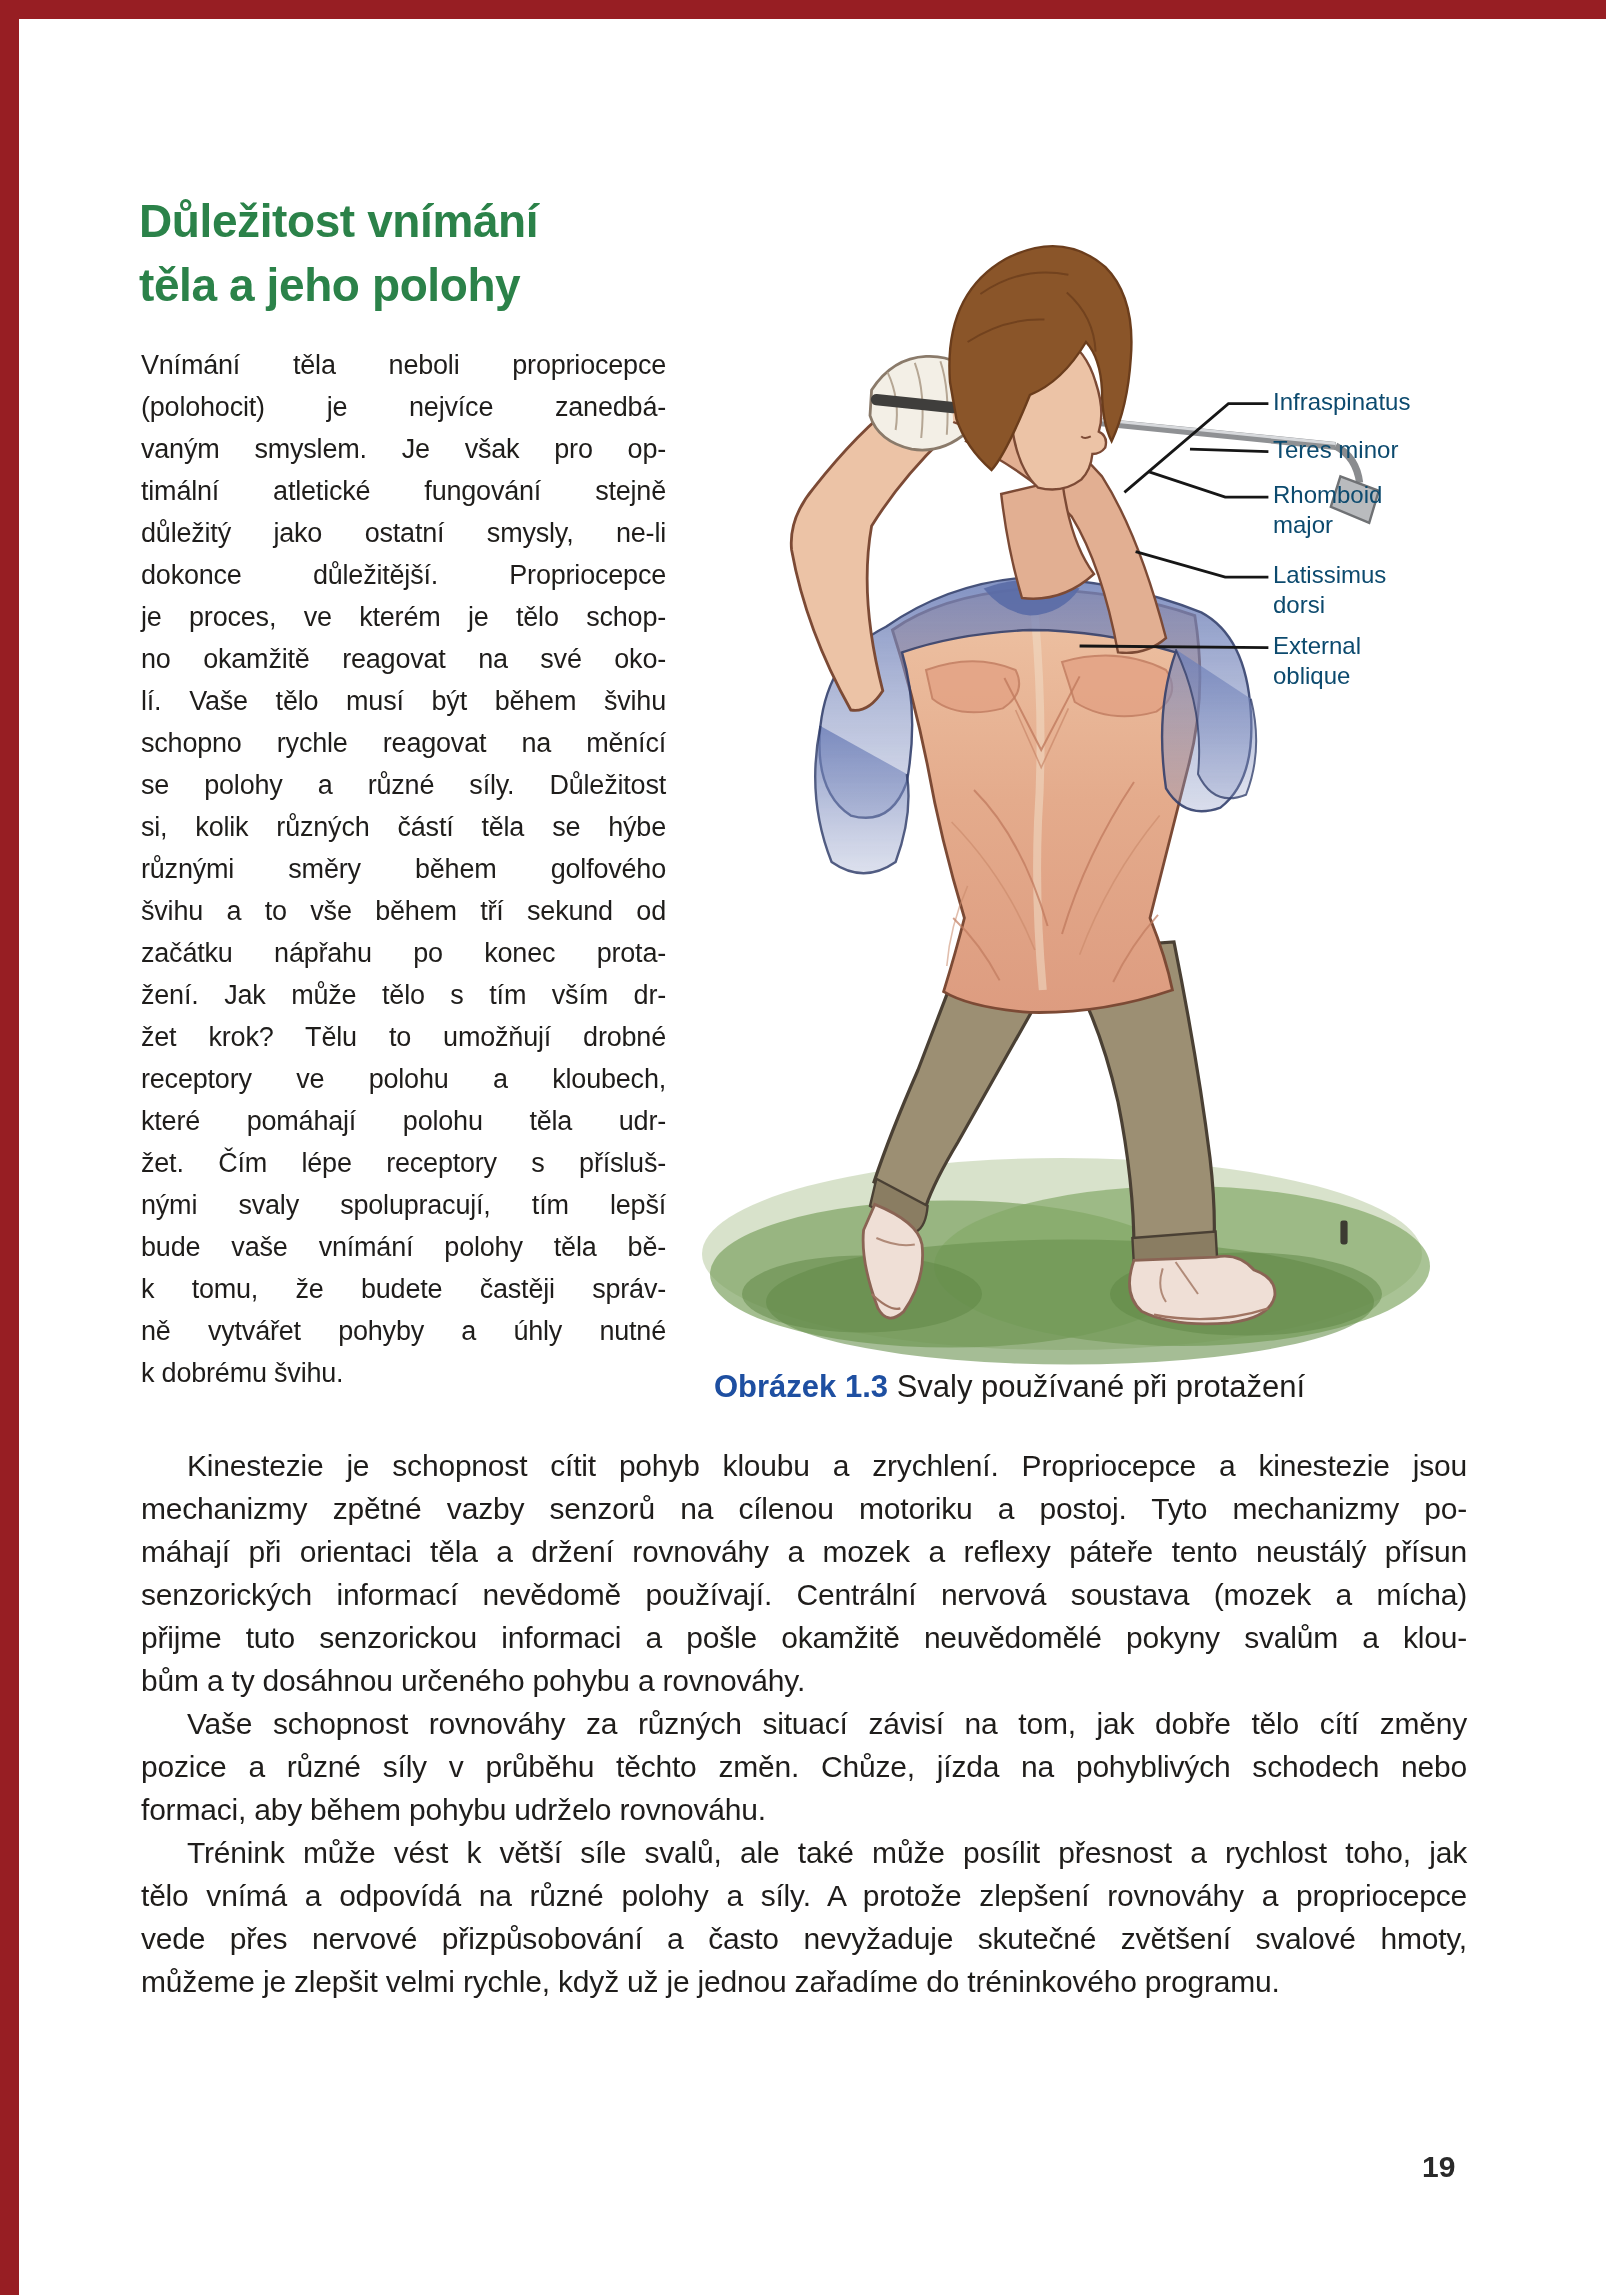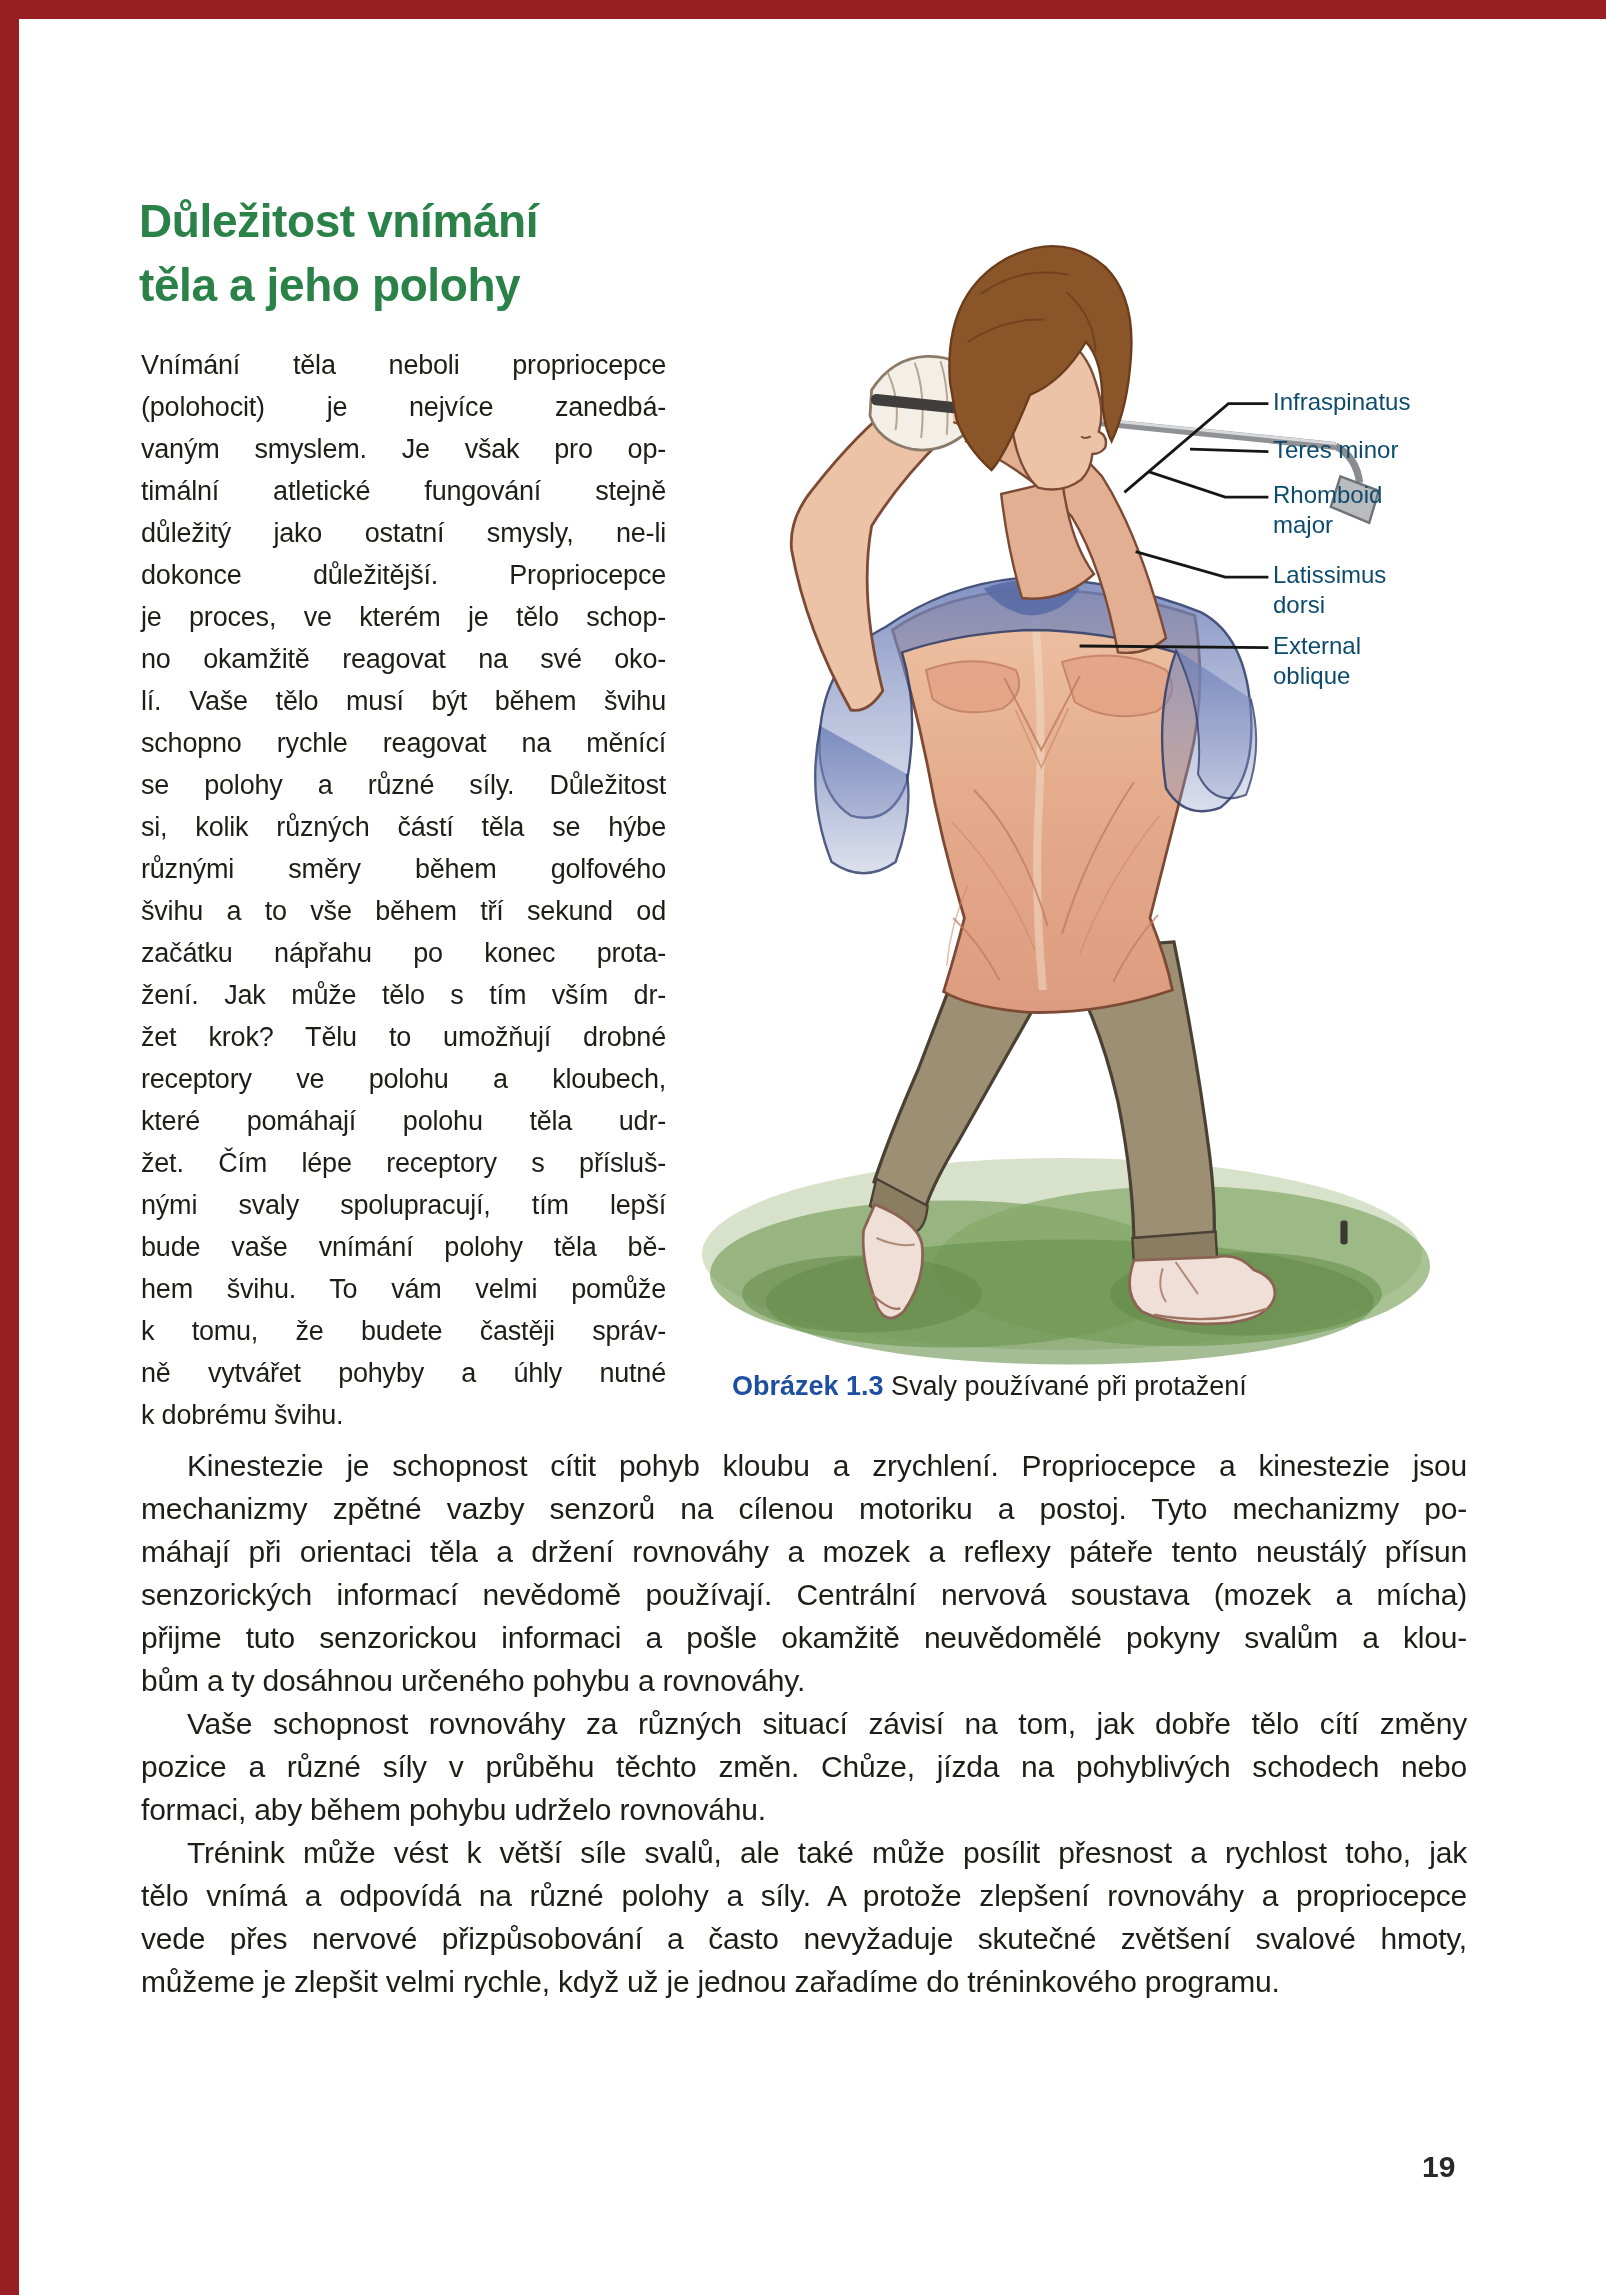--- a/index.html
+++ b/index.html
@@ -27,21 +27,21 @@
     font-size:30px;line-height:43px;letter-spacing:-0.2px;
   }
   .para{margin:0;}
   .para .line:first-child{padding-left:46px;}
 
   .figure-wrap{position:absolute;left:686px;top:118px;width:760px;height:1248px;}
   .muscle-label{
     position:absolute;width:184px;font-size:24px;line-height:30px;color:#0c4a6e;
   }
   .caption{
-    position:absolute;left:732px;top:1369px;width:768px;font-size:27px;line-height:35px;
+    position:absolute;left:714px;top:1369px;width:768px;font-size:31px;line-height:35px;
   }
   .caption .cap-label{font-weight:bold;}
   .pagenum{
     position:absolute;left:1422px;top:2150px;font-size:30px;font-weight:bold;color:#2a2a2a;
   }
 </style>
 </head>
 <body>
 
 <div class="edge-top" style="background: rgb(151, 30, 35);"></div>
@@ -68,21 +68,20 @@
     <div class="line">různými směry během golfového</div>
     <div class="line">švihu a to vše během tří sekund od</div>
     <div class="line">začátku nápřahu po konec prota-</div>
     <div class="line">žení. Jak může tělo s tím vším dr-</div>
     <div class="line">žet krok? Tělu to umožňují drobné</div>
     <div class="line">receptory ve polohu a kloubech,</div>
     <div class="line">které pomáhají polohu těla udr-</div>
     <div class="line">žet. Čím lépe receptory s přísluš-</div>
     <div class="line">nými svaly spolupracují, tím lepší</div>
     <div class="line">bude vaše vnímání polohy těla bě-</div>
-    <div class="line">hem švihu. To vám velmi pomůže</div>
     <div class="line">k tomu, že budete častěji správ-</div>
     <div class="line">ně vytvářet pohyby a úhly nutné</div>
     <div class="line">k dobrému švihu.</div>
   </div>
 
 <div class="figure-wrap">
   <svg width="760" height="1248" viewBox="0 0 950 1560" xmlns="http://www.w3.org/2000/svg">
     <defs>
       <linearGradient id="skin" x1="0" y1="0" x2="0" y2="1">
         <stop offset="0" stop-color="#eec3a4"></stop>

